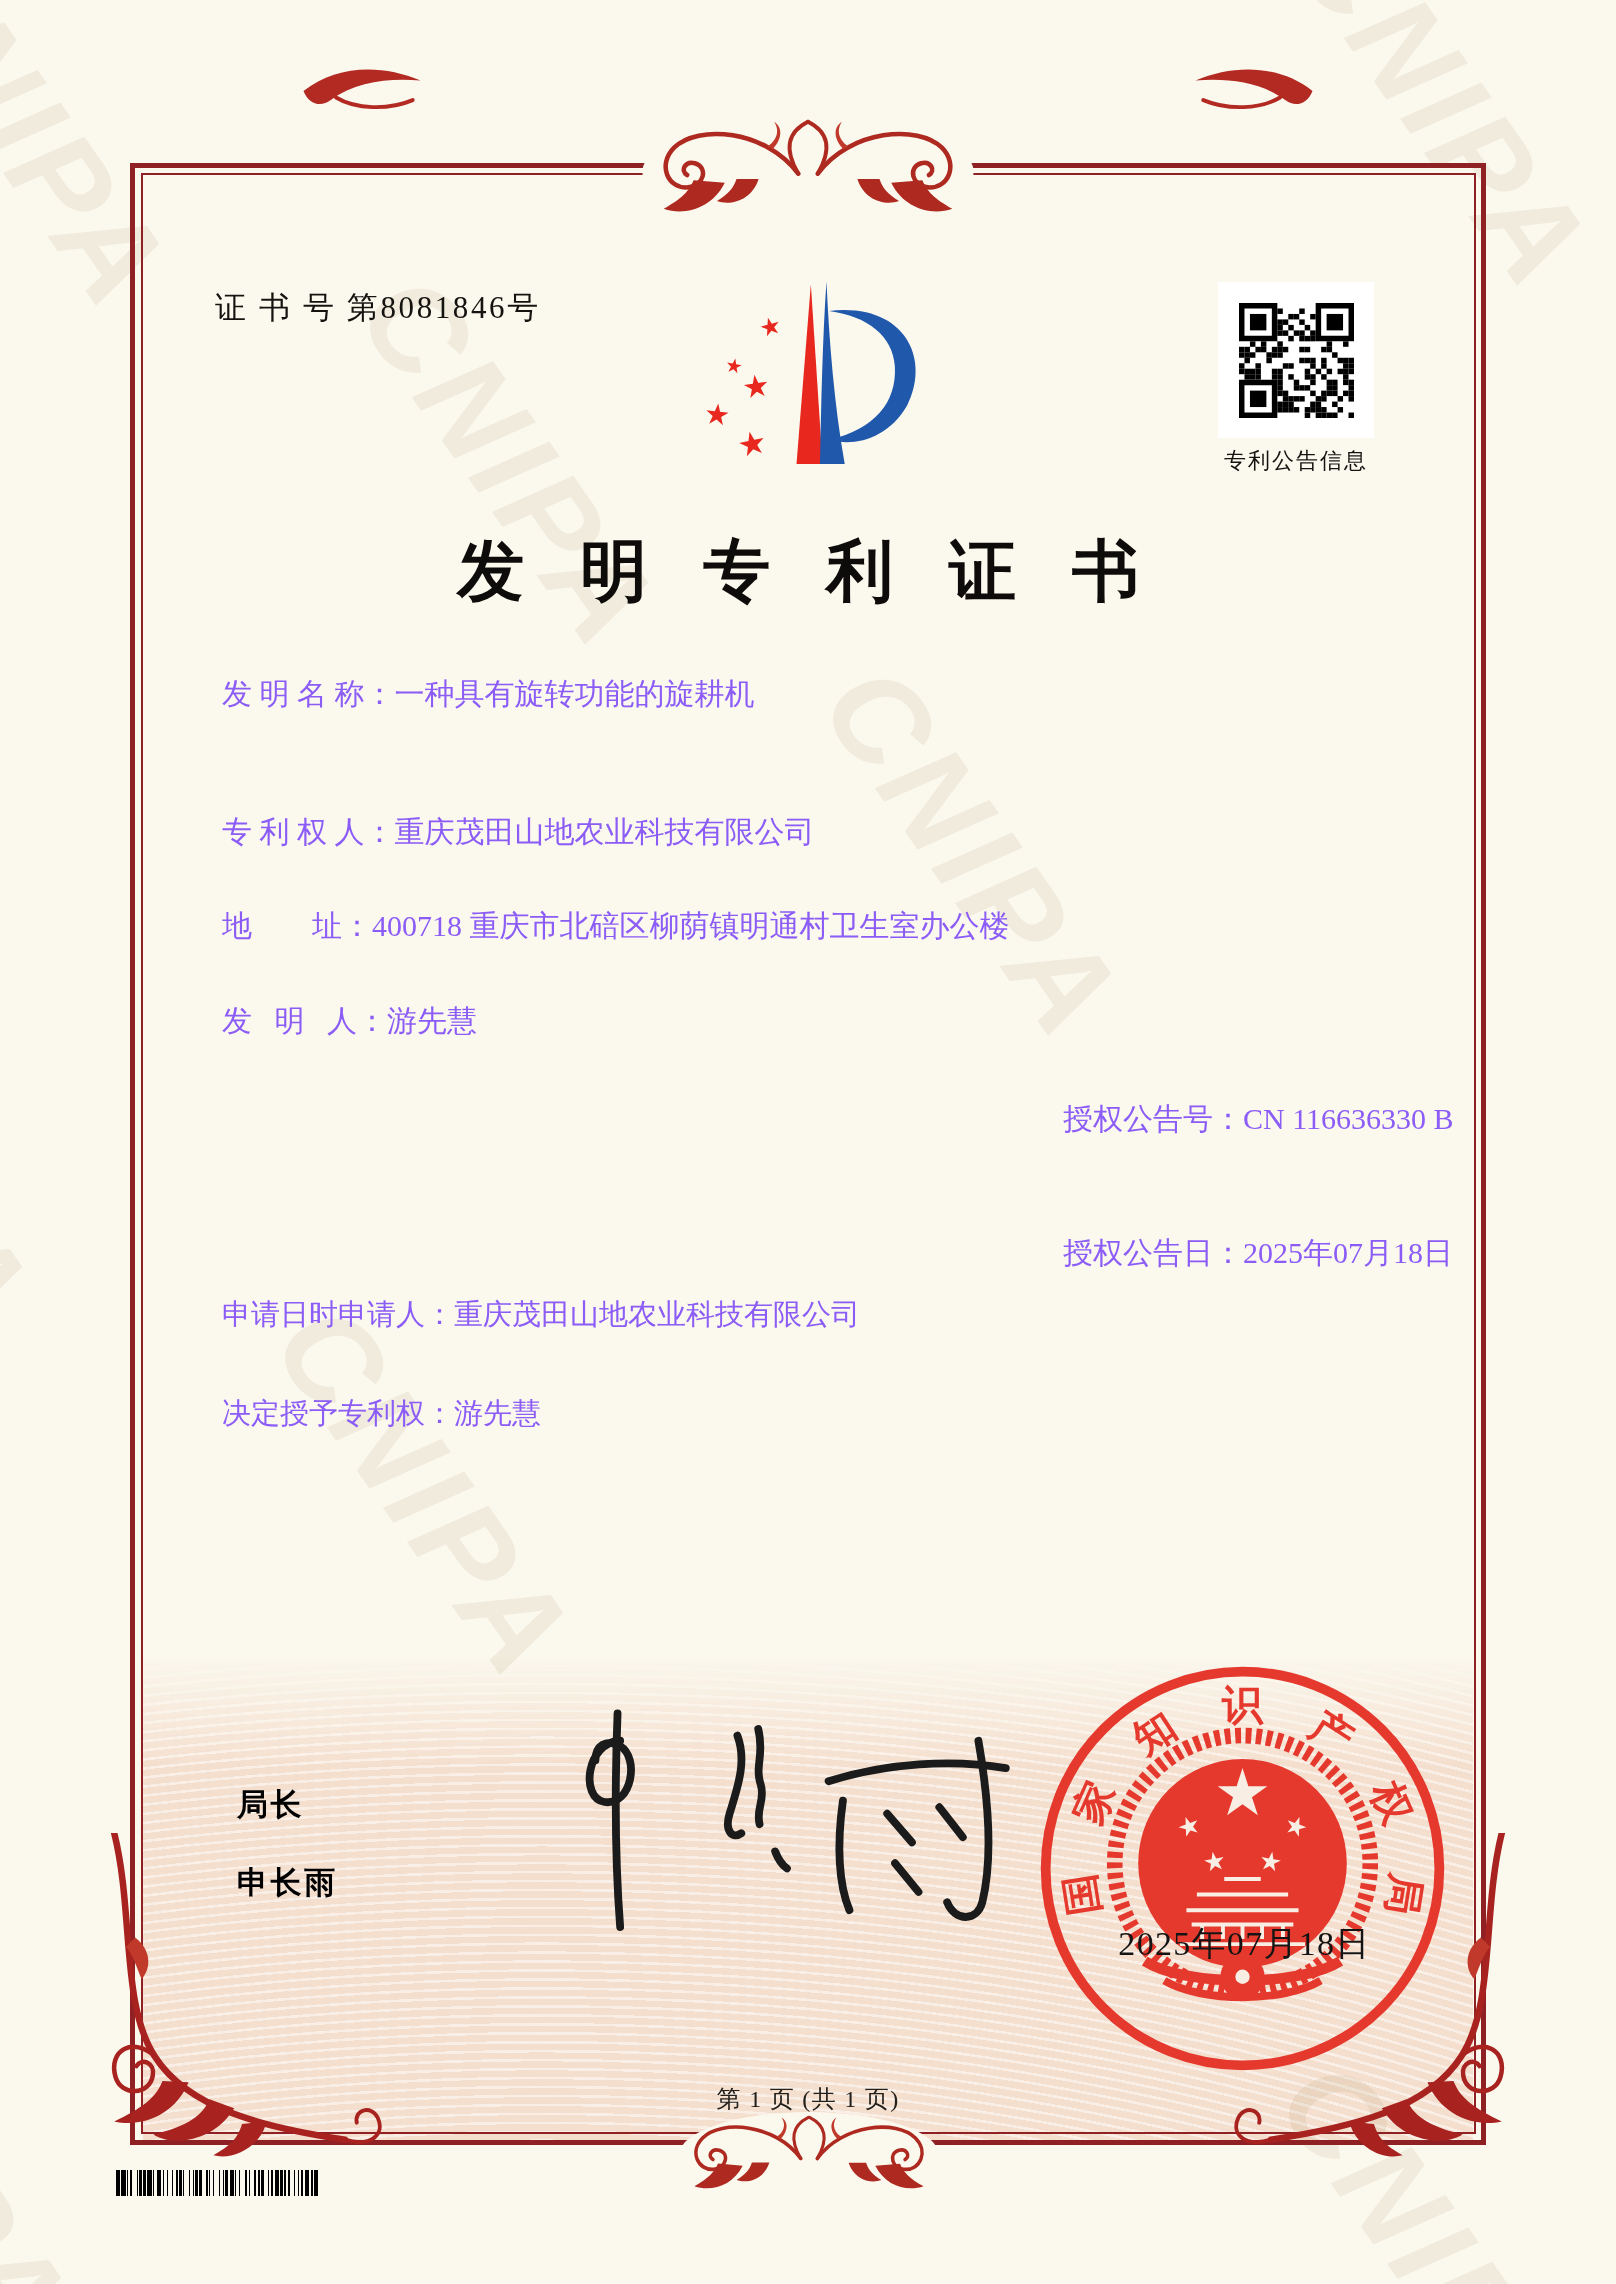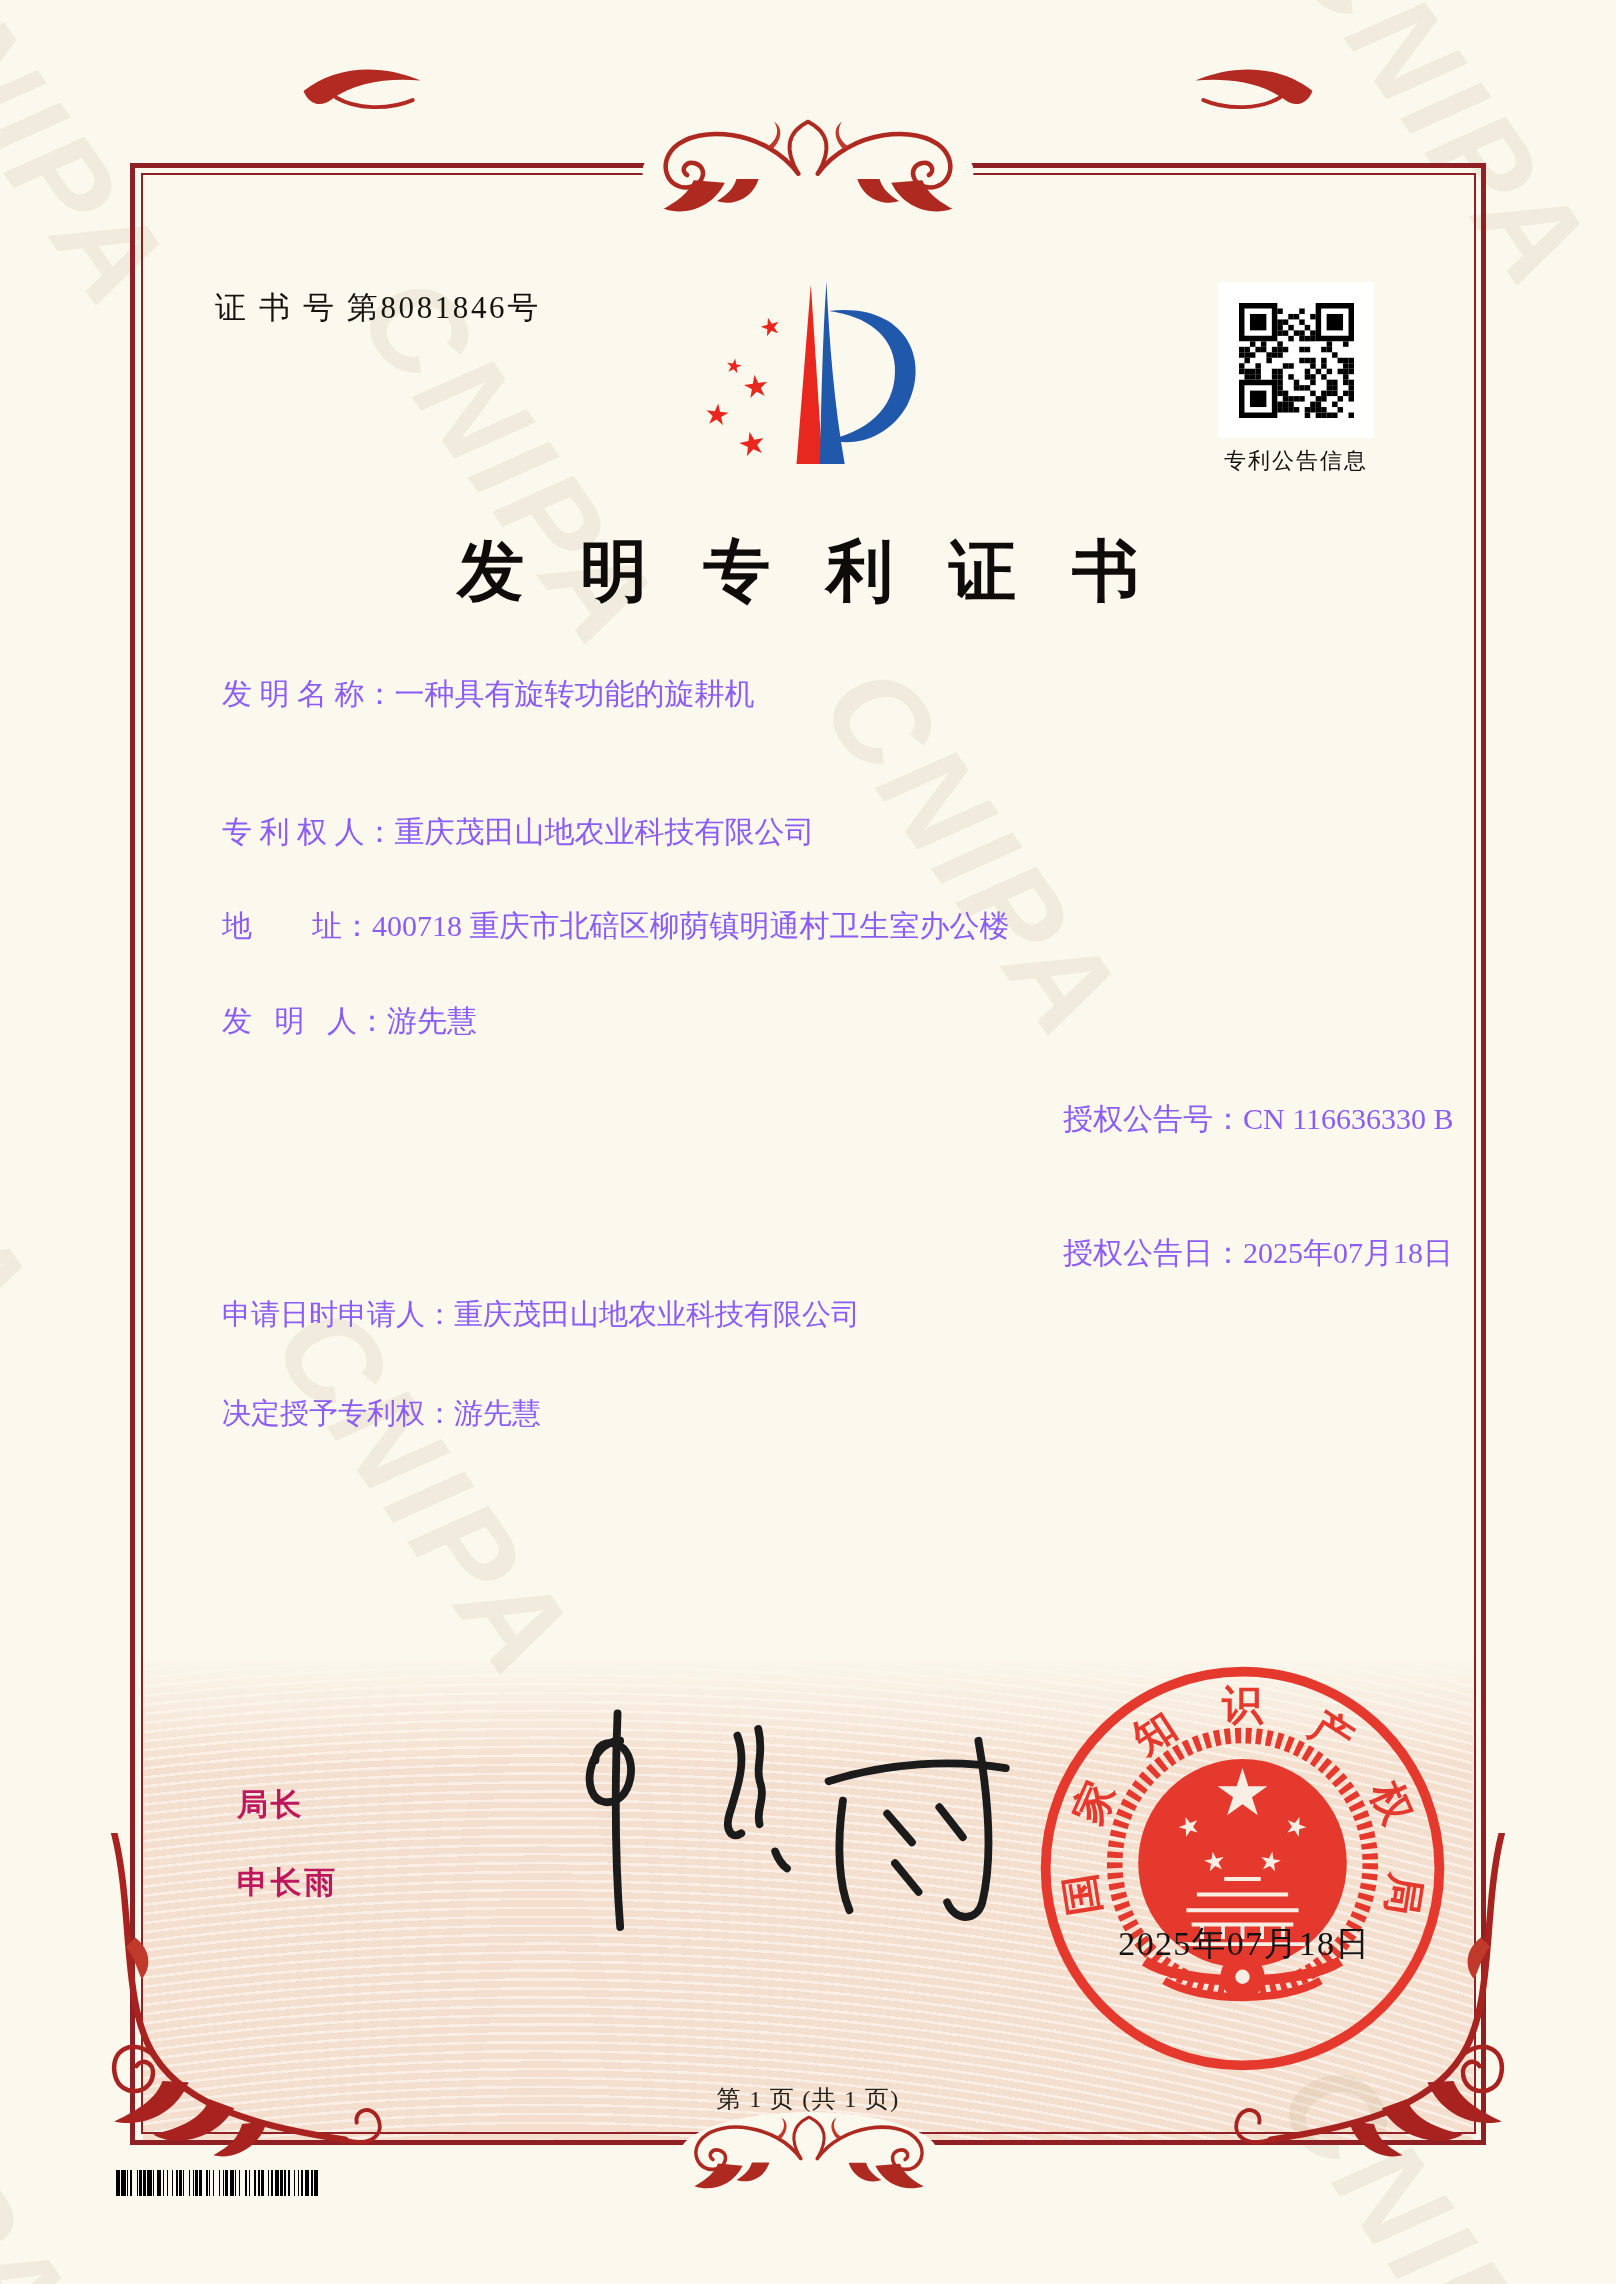--- a/index.html
+++ b/index.html
@@ -68,21 +68,21 @@
   .r7{left:222px;top:1295px;font-size:29px;}
   .r8{left:222px;top:1394px;font-size:29px;}
 
   
   .para{position:absolute;z-index:5;font-size:29px;color:#16130f;white-space:pre;}
   .p1{left:254px;top:1558px;}
   .p2{left:201px;top:1610px;}
 
   
   .officer{position:absolute;z-index:6;font-family:"Liberation Sans","DejaVu Sans",sans-serif;
-      font-weight:700;color:#be185d;font-size:31px;letter-spacing:2.6px;}
+      font-weight:700;color:#000000;font-size:31px;letter-spacing:2.6px;}
   .officer.o1{left:237px;top:1784px;}
   .officer.o2{left:237px;top:1862px;}
   .signature{position:absolute;left:522px;top:1703px;z-index:6;}
 
   
   .seal{position:absolute;left:1030px;top:1656px;width:425px;height:425px;z-index:6;}
   .seal svg{position:absolute;left:0;top:0;}
   .seal-ring{position:absolute;left:0;top:0;width:100%;height:100%;}
   .seal-ring span{position:absolute;left:50%;top:50%;width:50px;height:50px;margin:-25px 0 0 -25px;
       display:flex;align-items:center;justify-content:center;

